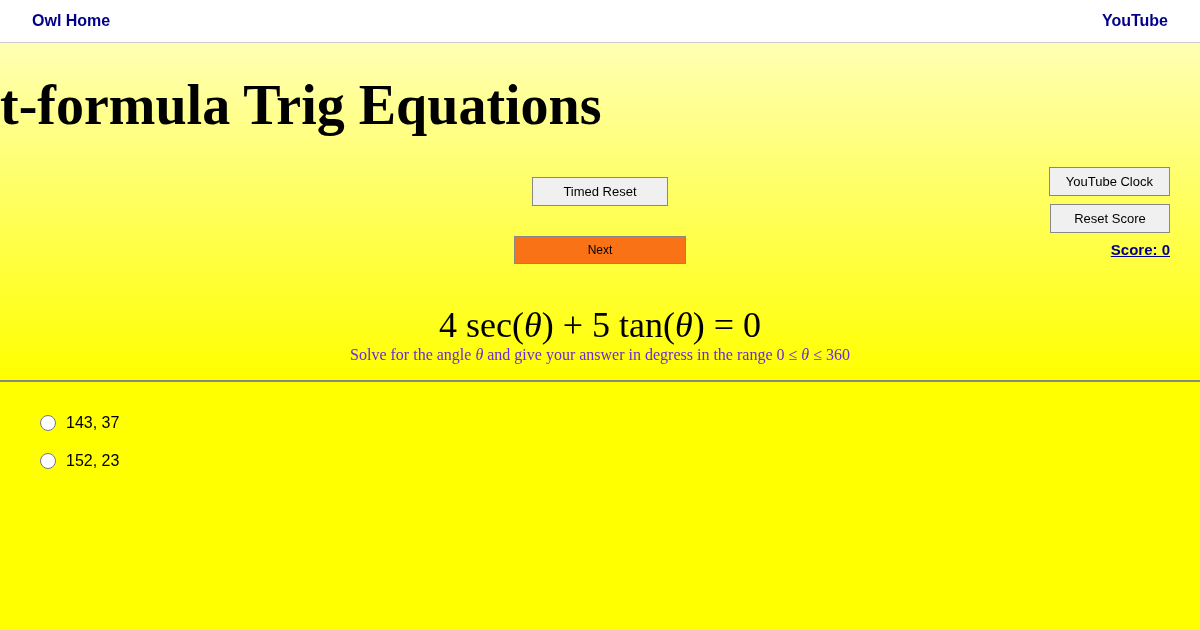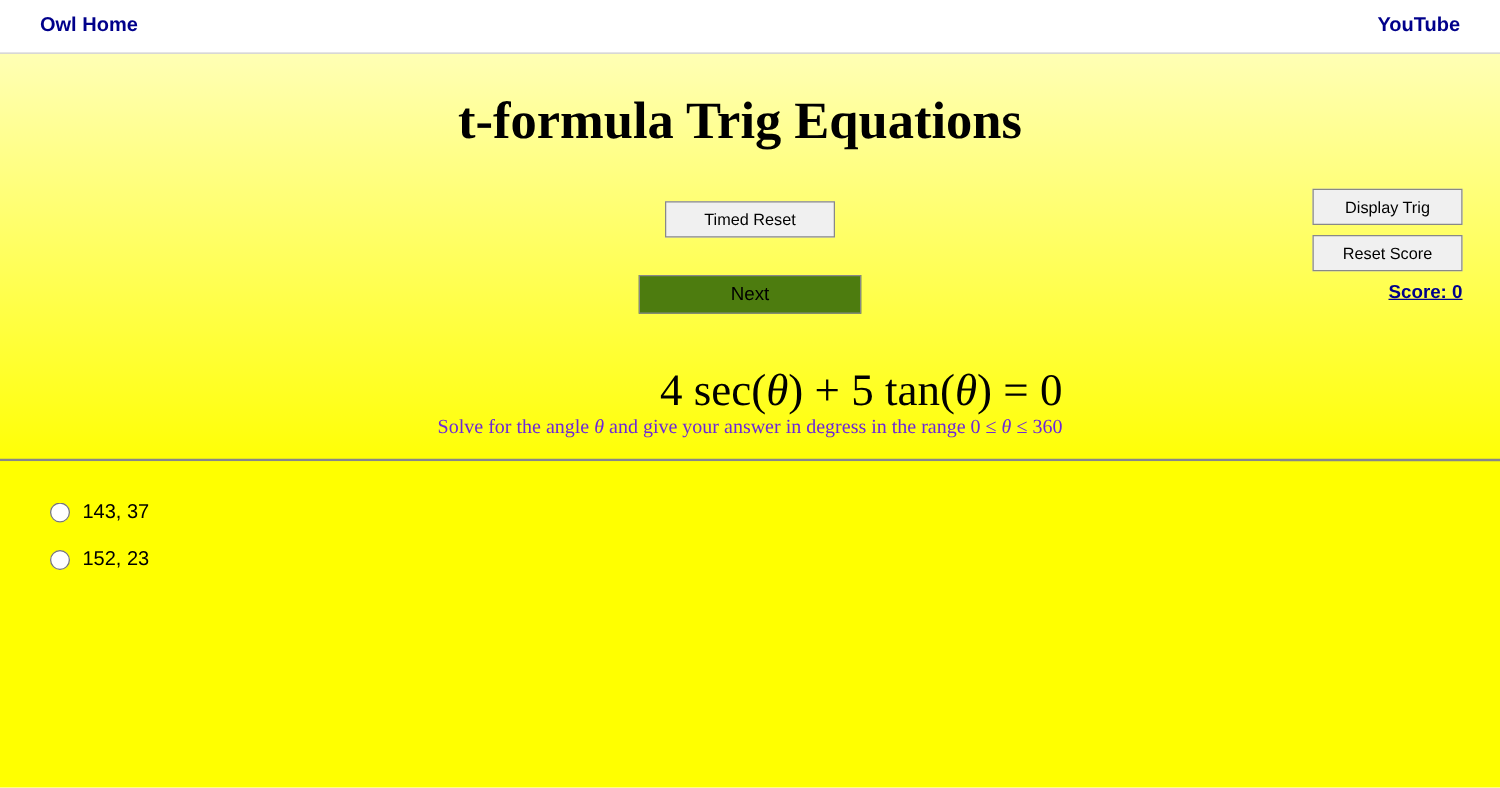--- a/index.html
+++ b/index.html
@@ -21,22 +21,22 @@
     }
 
     .top-bar a {
       color: #00008B;
       font-weight: bold;
       font-size: 16px;
       text-decoration: none;
     }
 
     .page-title {
-      text-align: center;
-      font-size: 42px;
+      text-align: left;
+      font-size: 56px;
       font-weight: bold;
       font-family: Georgia, serif;
       padding: 30px 16px 20px 0;
       color: #000;
     }
 
     .main-content {
       display: flex;
       flex-direction: column;
       align-items: center;
@@ -83,28 +83,28 @@
     .timed-quiz-btn {
       border: 1px solid #888;
       background: #f0f0f0;
       padding: 6px 30px;
       cursor: pointer;
       font-size: 13px;
     }
 
     .next-btn {
       border: 1px solid #888;
-      background: #4d7c0f;
+      background: #f97316;
       padding: 6px 73px;
       cursor: pointer;
-      font-size: 15px;
+      font-size: 12px;
     }
 
     .equation-area {
-      text-align: right;
+      text-align: center;
       margin-top: 10px;
     }
 
     .equation-desc {
       font-size: 16px;
       color: #6d28d9;
       font-family: 'Times New Roman', serif;
     }
 
     .divider {
@@ -154,21 +154,21 @@
 <div class="top-bar">
   <a href="#">Owl Home</a>
   <a href="#">YouTube</a>
 </div>
 
 <h1 class="page-title">t-formula Trig Equations</h1>
 
 <div class="main-content">
 
   <div class="right-panel">
-    <button class="btn">Display Trig</button>
+    <button class="btn">YouTube Clock</button>
     <button class="btn">Reset Score</button>
     <span class="score-link">Score: 0</span>
   </div>
 
   <div class="center-buttons">
     <button class="timed-quiz-btn">Timed Reset</button>
     <button class="next-btn">Next</button>
 
     <div class="equation-area">
 

